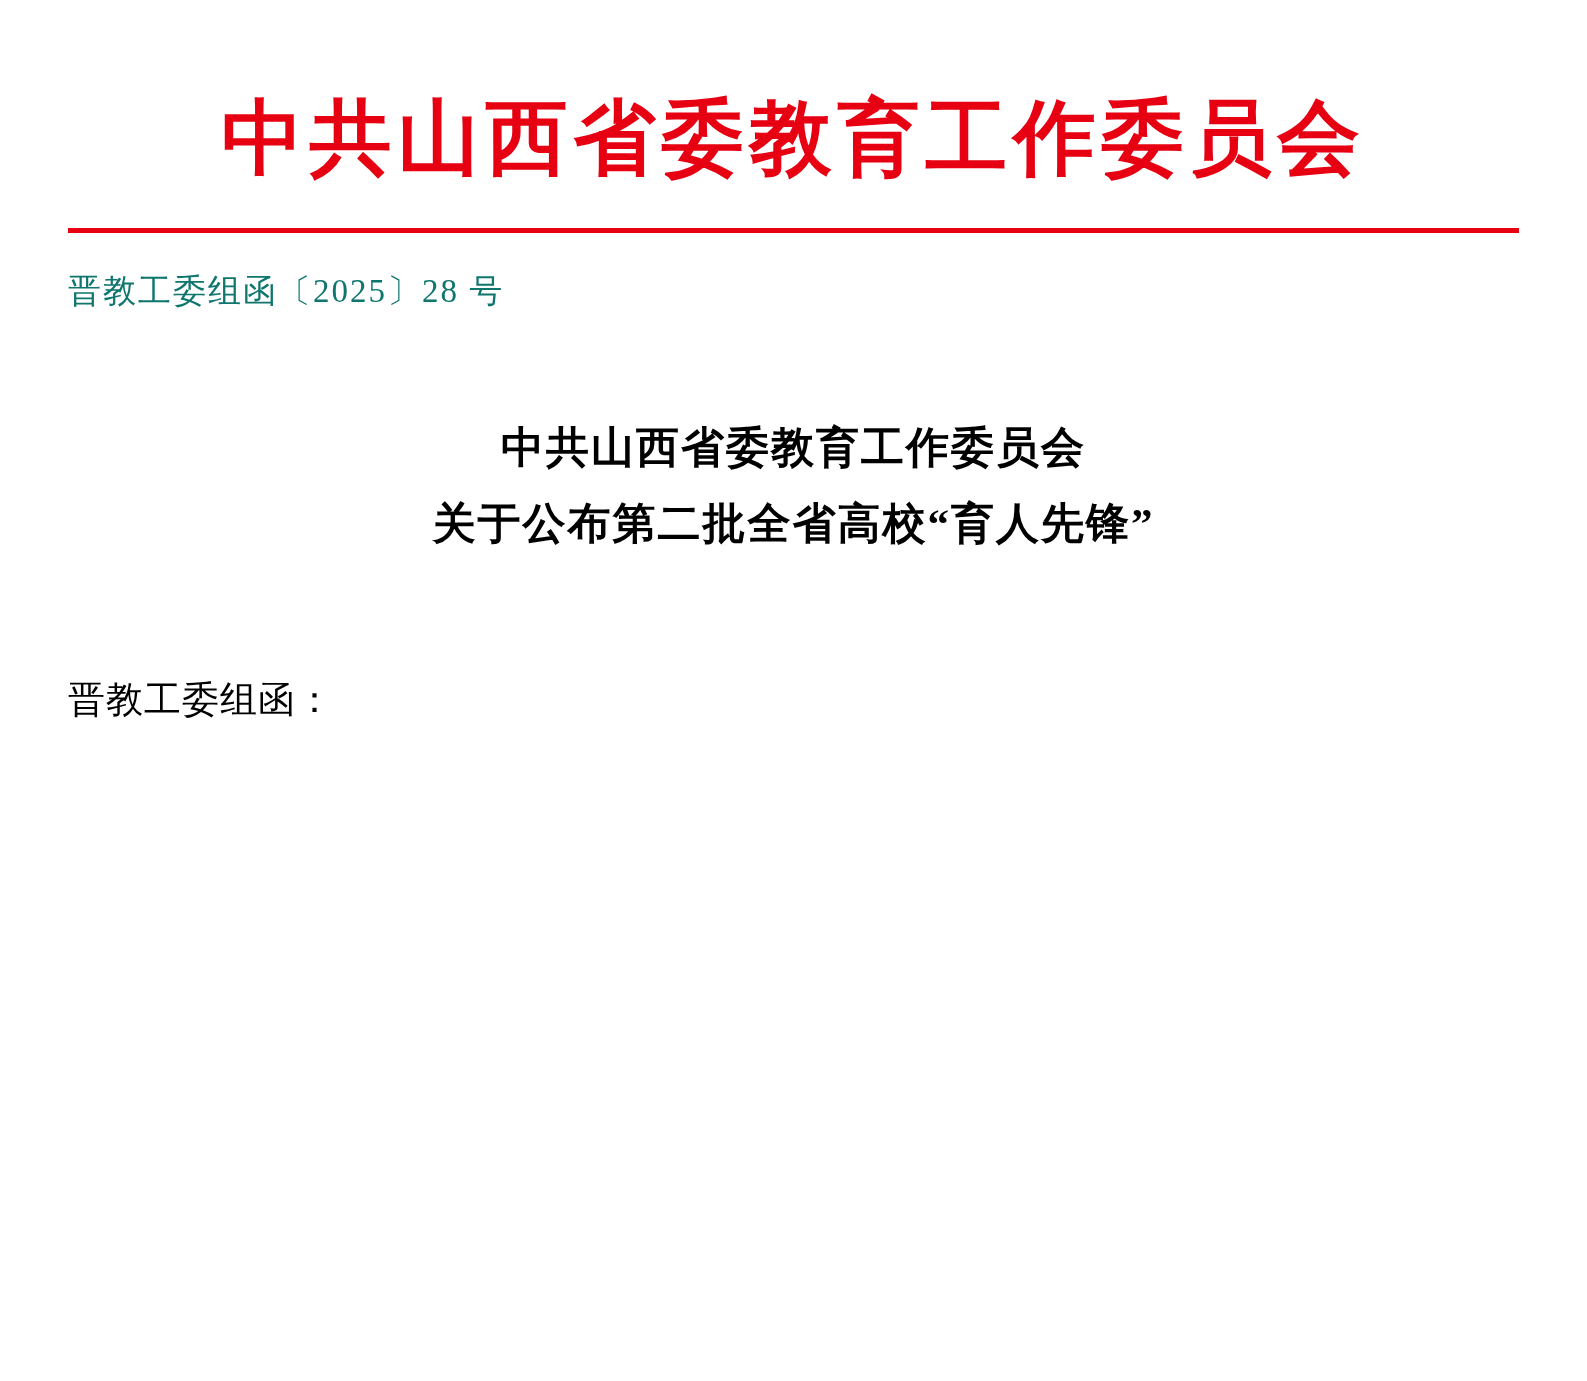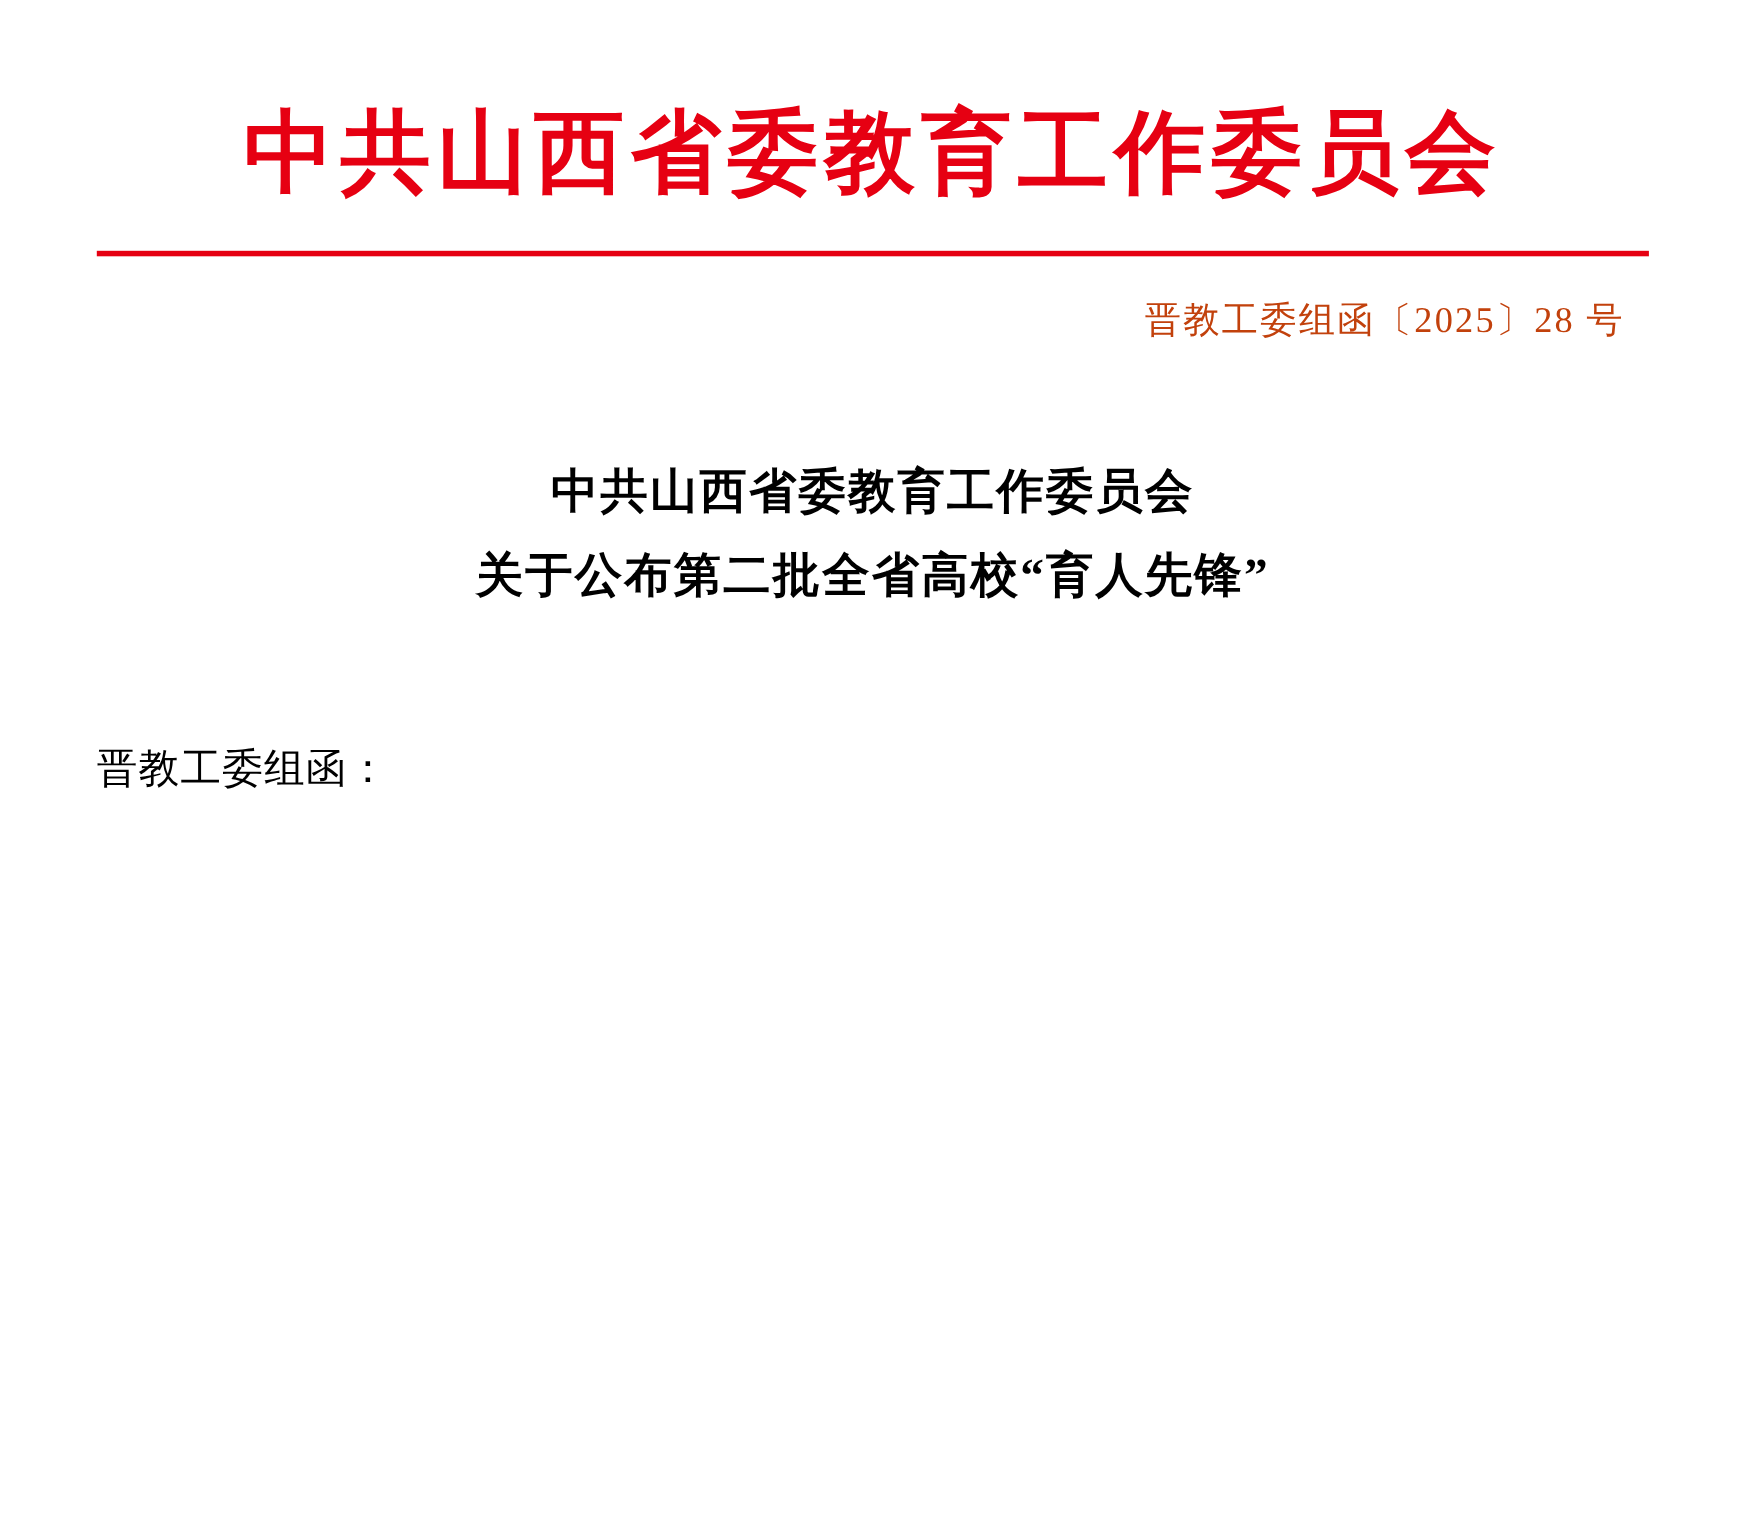--- a/index.html
+++ b/index.html
@@ -12,21 +12,21 @@
     height: 1381px;
     font-family: "Liberation Serif", "DejaVu Serif", serif;
     color: #000000;
     overflow: hidden;
   }
   .page {
     position: relative;
     width: 1587px;
     height: 1381px;
     box-sizing: border-box;
-    padding: 0 88px;
+    padding: 0 68px;
   }
   .letterhead {
     text-align: center;
     padding-top: 92px;
   }
   .letterhead-title {
     color: #e60012;
     font-family: "Liberation Serif", "DejaVu Serif", serif;
     font-weight: bold;
     font-size: 82px;
@@ -37,25 +37,25 @@
   .rule-wrap {
     margin-top: 42px;
   }
   .rule-thick {
     height: 5px;
     background: #e60012;
     width: 100%;
   }
   .doc-number {
     margin-top: 36px;
-    text-align: right;
+    text-align: left;
     padding-right: 22px;
     font-size: 33px;
     letter-spacing: 2px;
-    color: #c2410c;
+    color: #0f766e;
   }
   .doc-title {
     margin-top: 96px;
     text-align: center;
     font-weight: bold;
     font-size: 43px;
     line-height: 1.75;
     letter-spacing: 2px;
     color: #000000;
   }

